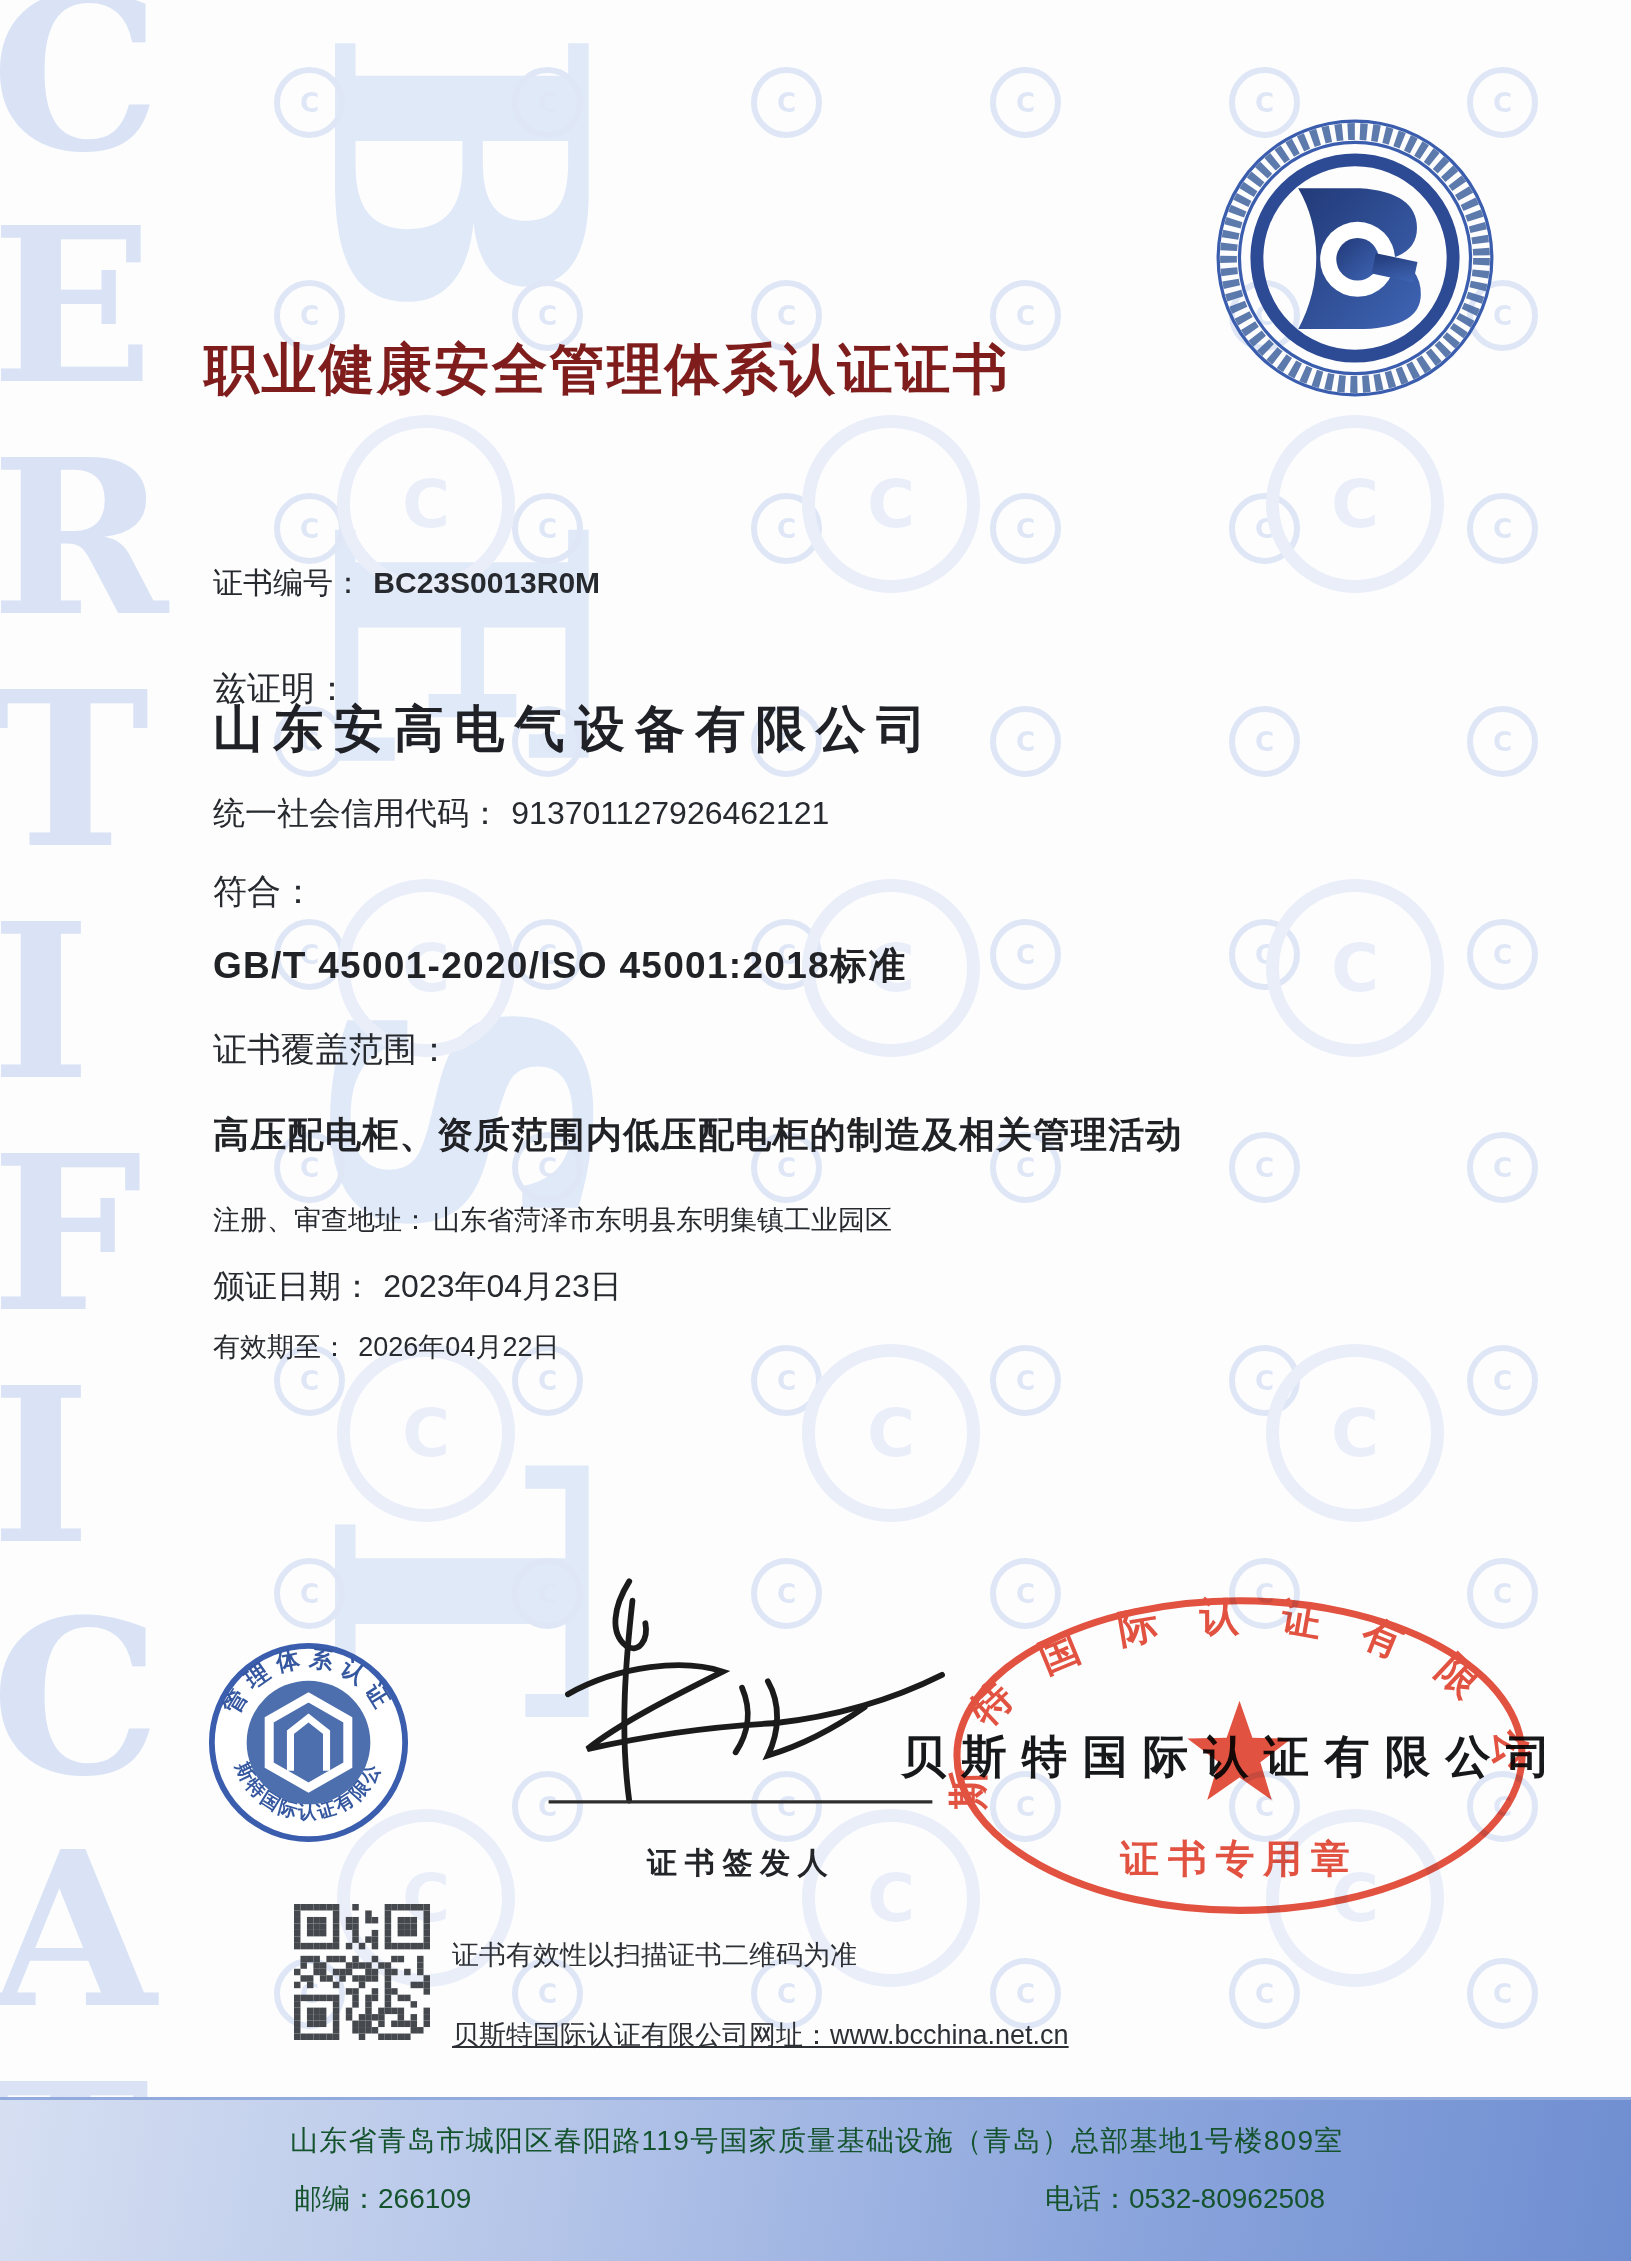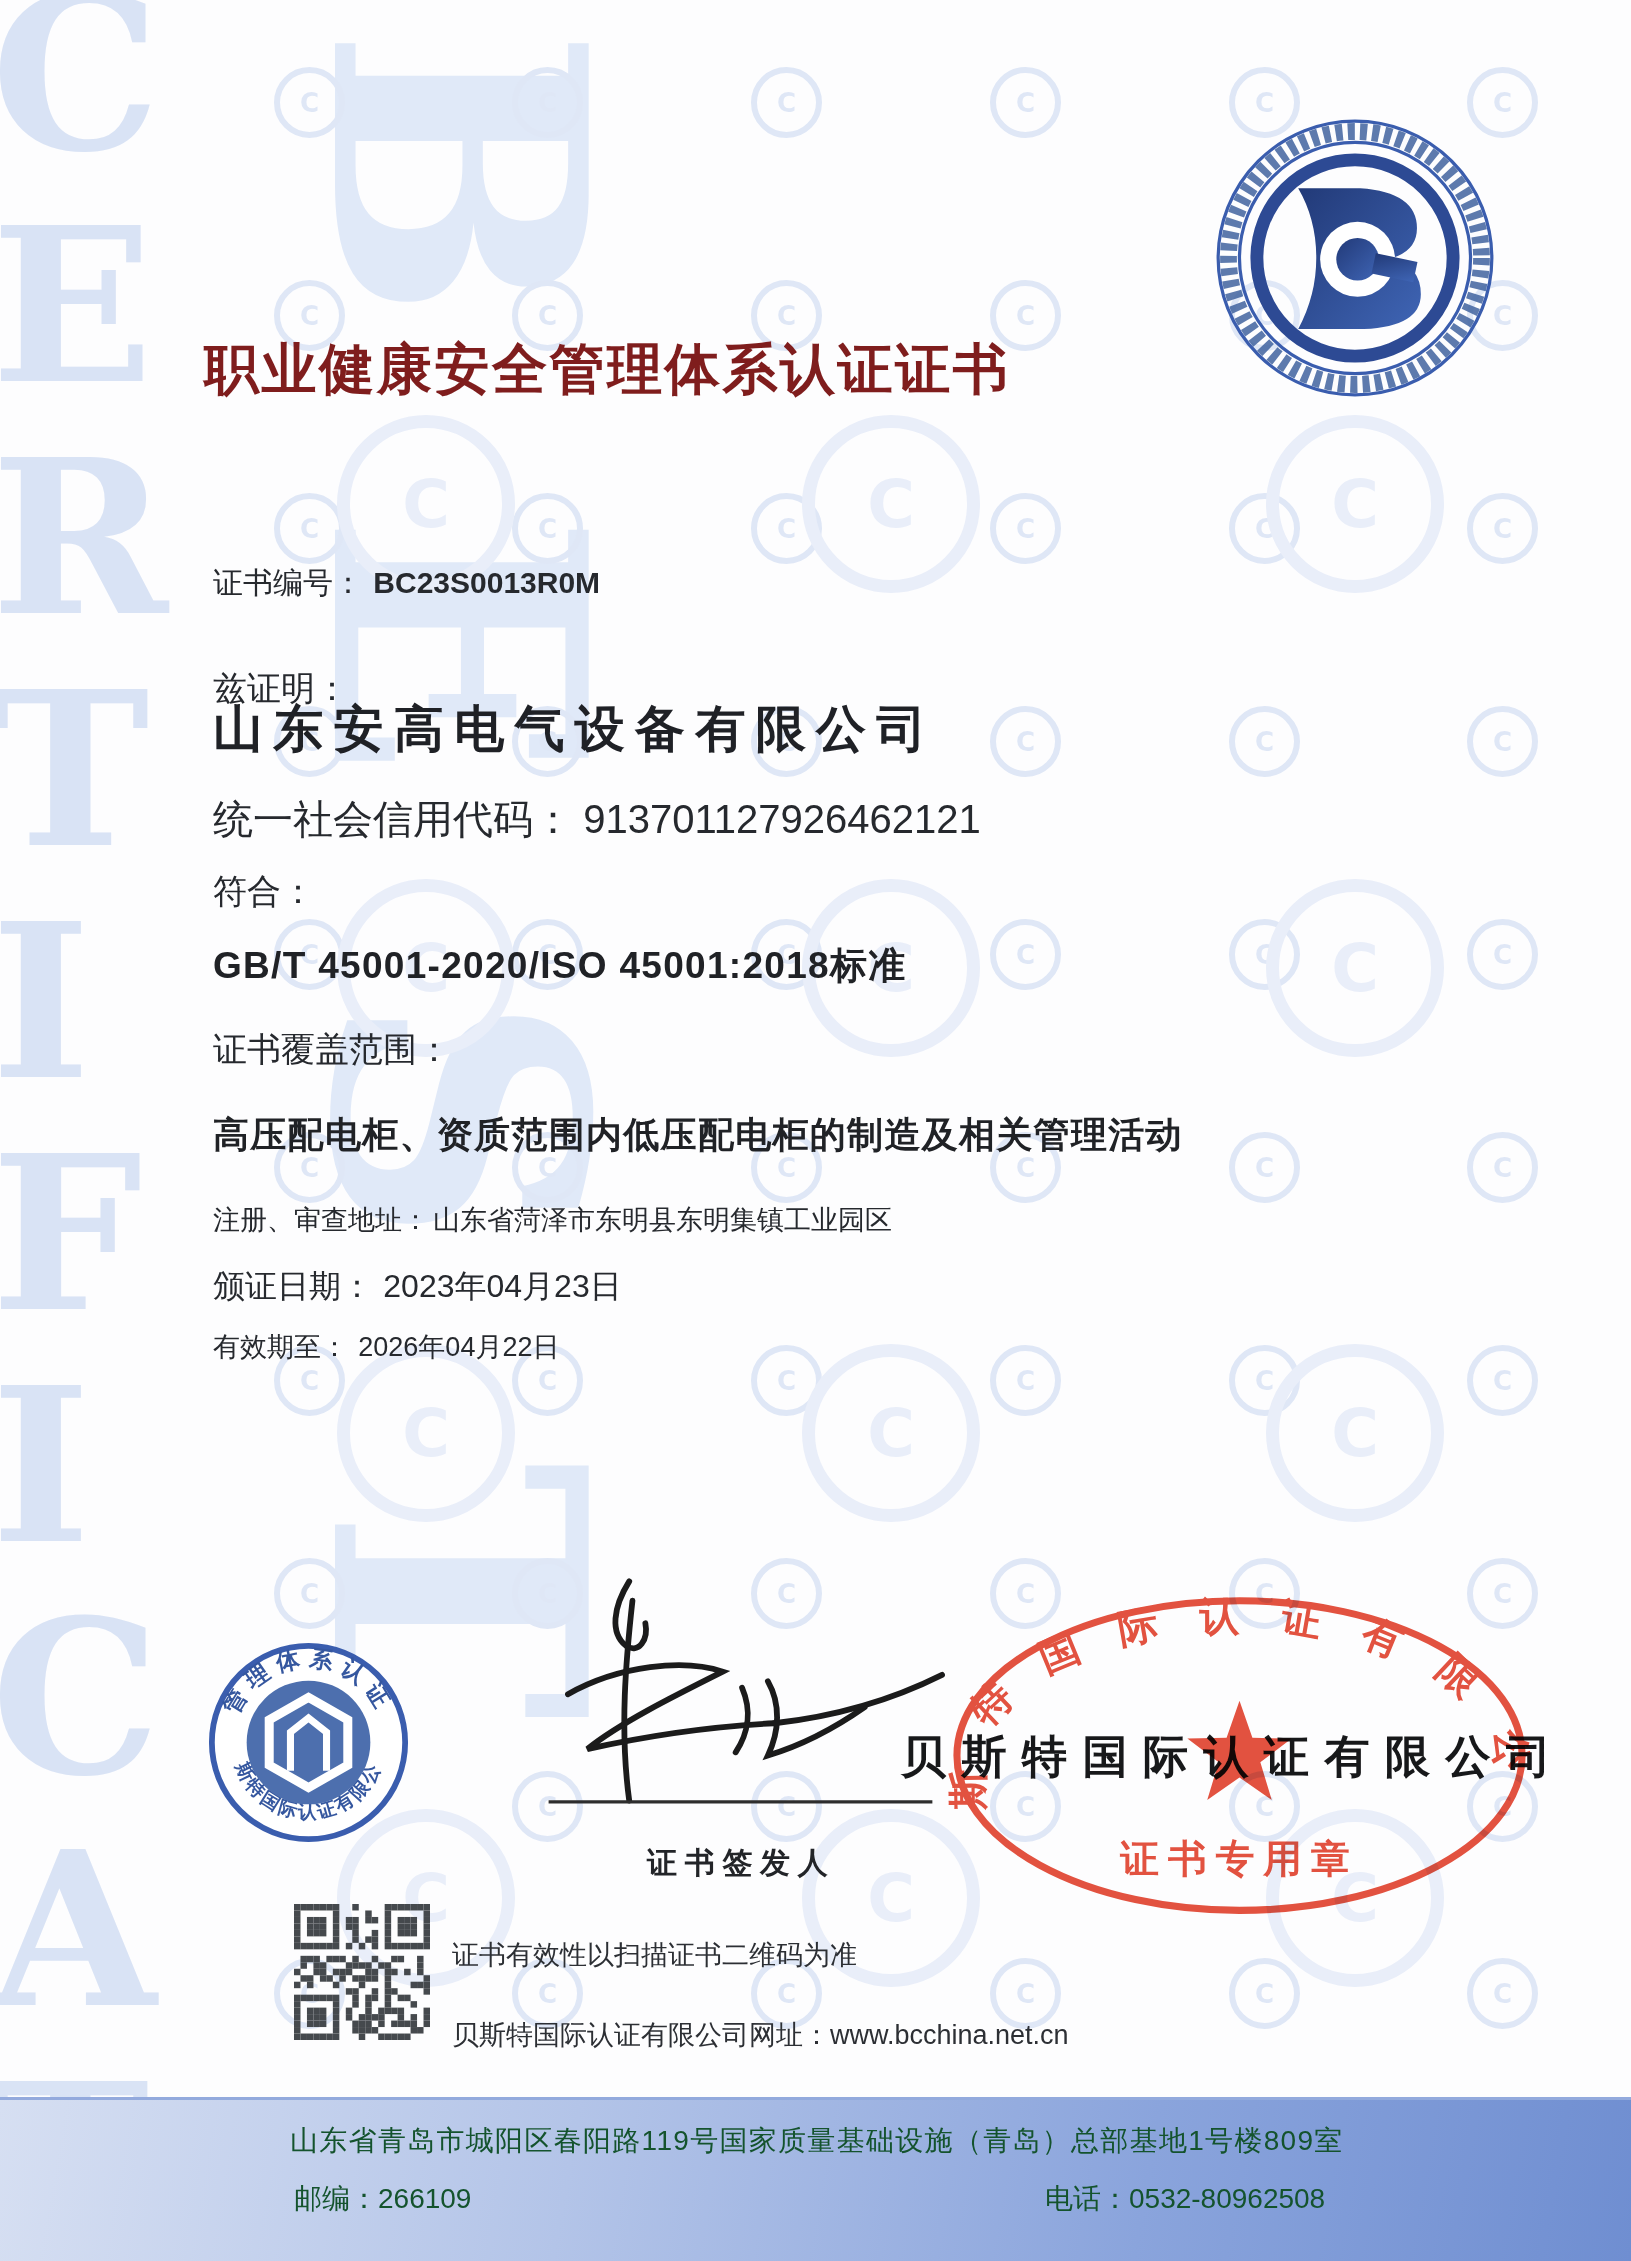--- a/index.html
+++ b/index.html
@@ -162,21 +162,21 @@
   <div id="title">职业健康安全管理体系认证证书</div>
 
   <div class="line" style="left:213px;top:563px;font-size:30px;">
     <span class="lbl">证书编号：</span><span class="val" style="font-weight:600;">BC23S0013R0M</span>
   </div>
 
   <div class="line" style="left:213px;top:666px;font-size:34px;">兹证明：</div>
 
   <div id="company">山东安高电气设备有限公司</div>
 
-  <div class="line" style="left:213px;top:792px;font-size:40px;">
+  <div class="line" style="left:213px;top:792px;font-size:32px;">
     <span class="lbl">统一社会信用代码：</span><span class="val">913701127926462121</span>
   </div>
 
   <div class="line" style="left:213px;top:869px;font-size:34px;">符合：</div>
 
   <div id="standard">GB/T 45001-2020/ISO 45001:2018标准</div>
 
   <div class="line" style="left:213px;top:1027px;font-size:34px;">证书覆盖范围：</div>
 
   <div id="scope">高压配电柜、资质范围内低压配电柜的制造及相关管理活动</div>
@@ -452,21 +452,21 @@
       <rect x="60" y="200" width="10" height="10"></rect>
       <rect x="100" y="200" width="10" height="10"></rect>
       <rect x="130" y="200" width="10" height="10"></rect>
       <rect x="140" y="200" width="10" height="10"></rect>
       <rect x="150" y="200" width="10" height="10"></rect>
       <rect x="160" y="200" width="10" height="10"></rect>
       <rect x="170" y="200" width="10" height="10"></rect>
     </svg>
 
   <div class="verify" style="top:1937px;">证书有效性以扫描证书二维码为准</div>
-  <div class="verify" style="top:2017px;">
+  <div class="verify" style="top:2017px;text-decoration:underline;">
     <span>贝斯特国际认证有限公司网址：</span><span>www.bcchina.net.cn</span>
   </div>
 
   <div id="footer-band"></div>
   <div class="foot-text" style="left:290px;top:2122px;letter-spacing:1.3px;">山东省青岛市城阳区春阳路119号国家质量基础设施（青岛）总部基地1号楼809室</div>
   <div class="foot-text" style="left:294px;top:2180px;">
     <span>邮编：</span><span>266109</span>
   </div>
   <div class="foot-text" style="left:1045px;top:2180px;">
     <span>电话：</span><span>0532-80962508</span>

